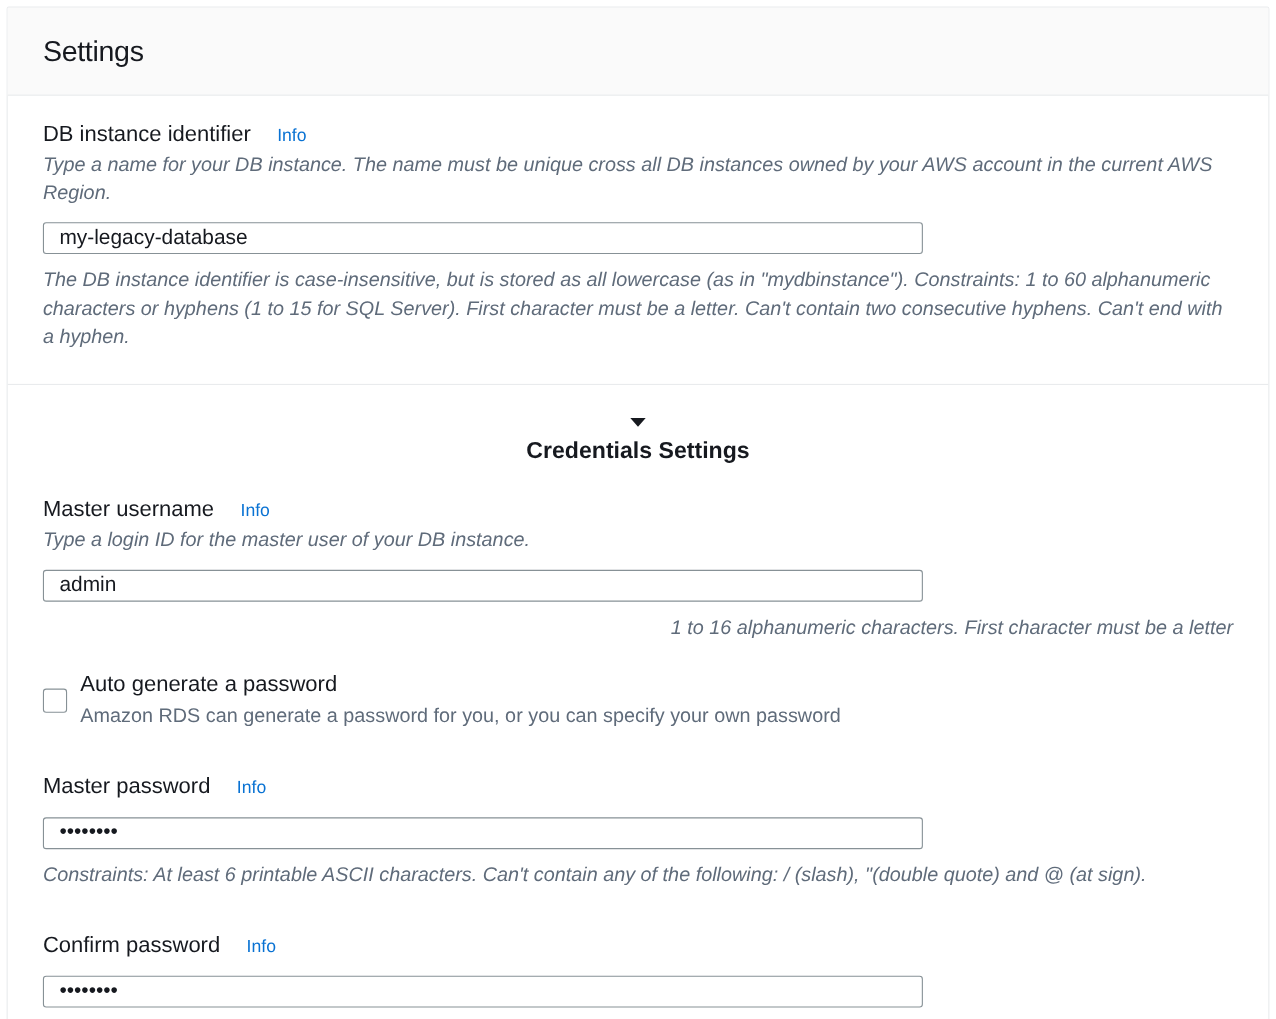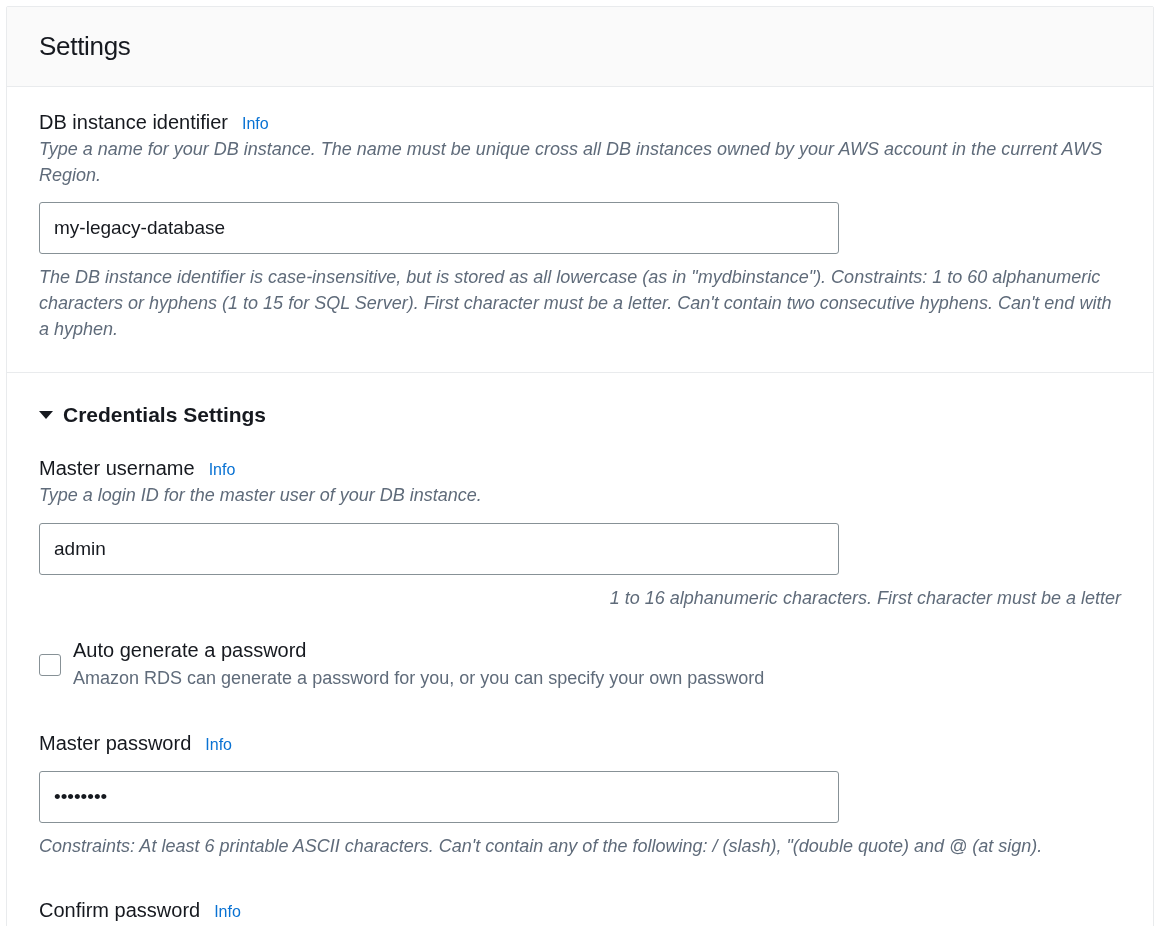--- a/index.html
+++ b/index.html
@@ -35,21 +35,21 @@
     }
     .section-divider {
       border: none;
       border-top: 1px solid #e9ebed;
       margin-left: -32px;
       margin-right: -32px;
     }
     .field-label-row {
       display: flex;
       align-items: baseline;
-      gap: 14px;
+      gap: 24px;
       margin-bottom: 2px;
     }
     .field-label {
       font-size: 20px;
       font-weight: 500;
       color: #16191f;
     }
     .info-link {
       font-size: 16px;
       font-weight: 400;
@@ -57,40 +57,41 @@
       cursor: pointer;
     }
     .helper-text {
       font-size: 18px;
       color: #5f6b7a;
       line-height: 1.45;
       font-style: italic;
     }
     .text-input {
       width: 800px;
-      height: 52px;
+      height: 29px;
       border: 1px solid #879196;
       border-radius: 3px;
       padding: 0 14px;
       font-size: 19px;
       font-family: inherit;
       color: #16191f;
       margin-top: 14px;
       margin-bottom: 10px;
       outline: none;
     }
     .credentials-section {
       margin-top: 30px;
     }
     .credentials-header {
       display: flex;
       align-items: center;
       gap: 10px;
       cursor: pointer;
       margin-bottom: 30px;
+      flex-direction: column;
     }
     .caret-down {
       width: 0;
       height: 0;
       border-left: 7px solid transparent;
       border-right: 7px solid transparent;
       border-top: 8px solid #16191f;
     }
     .credentials-title {
       font-size: 21px;

